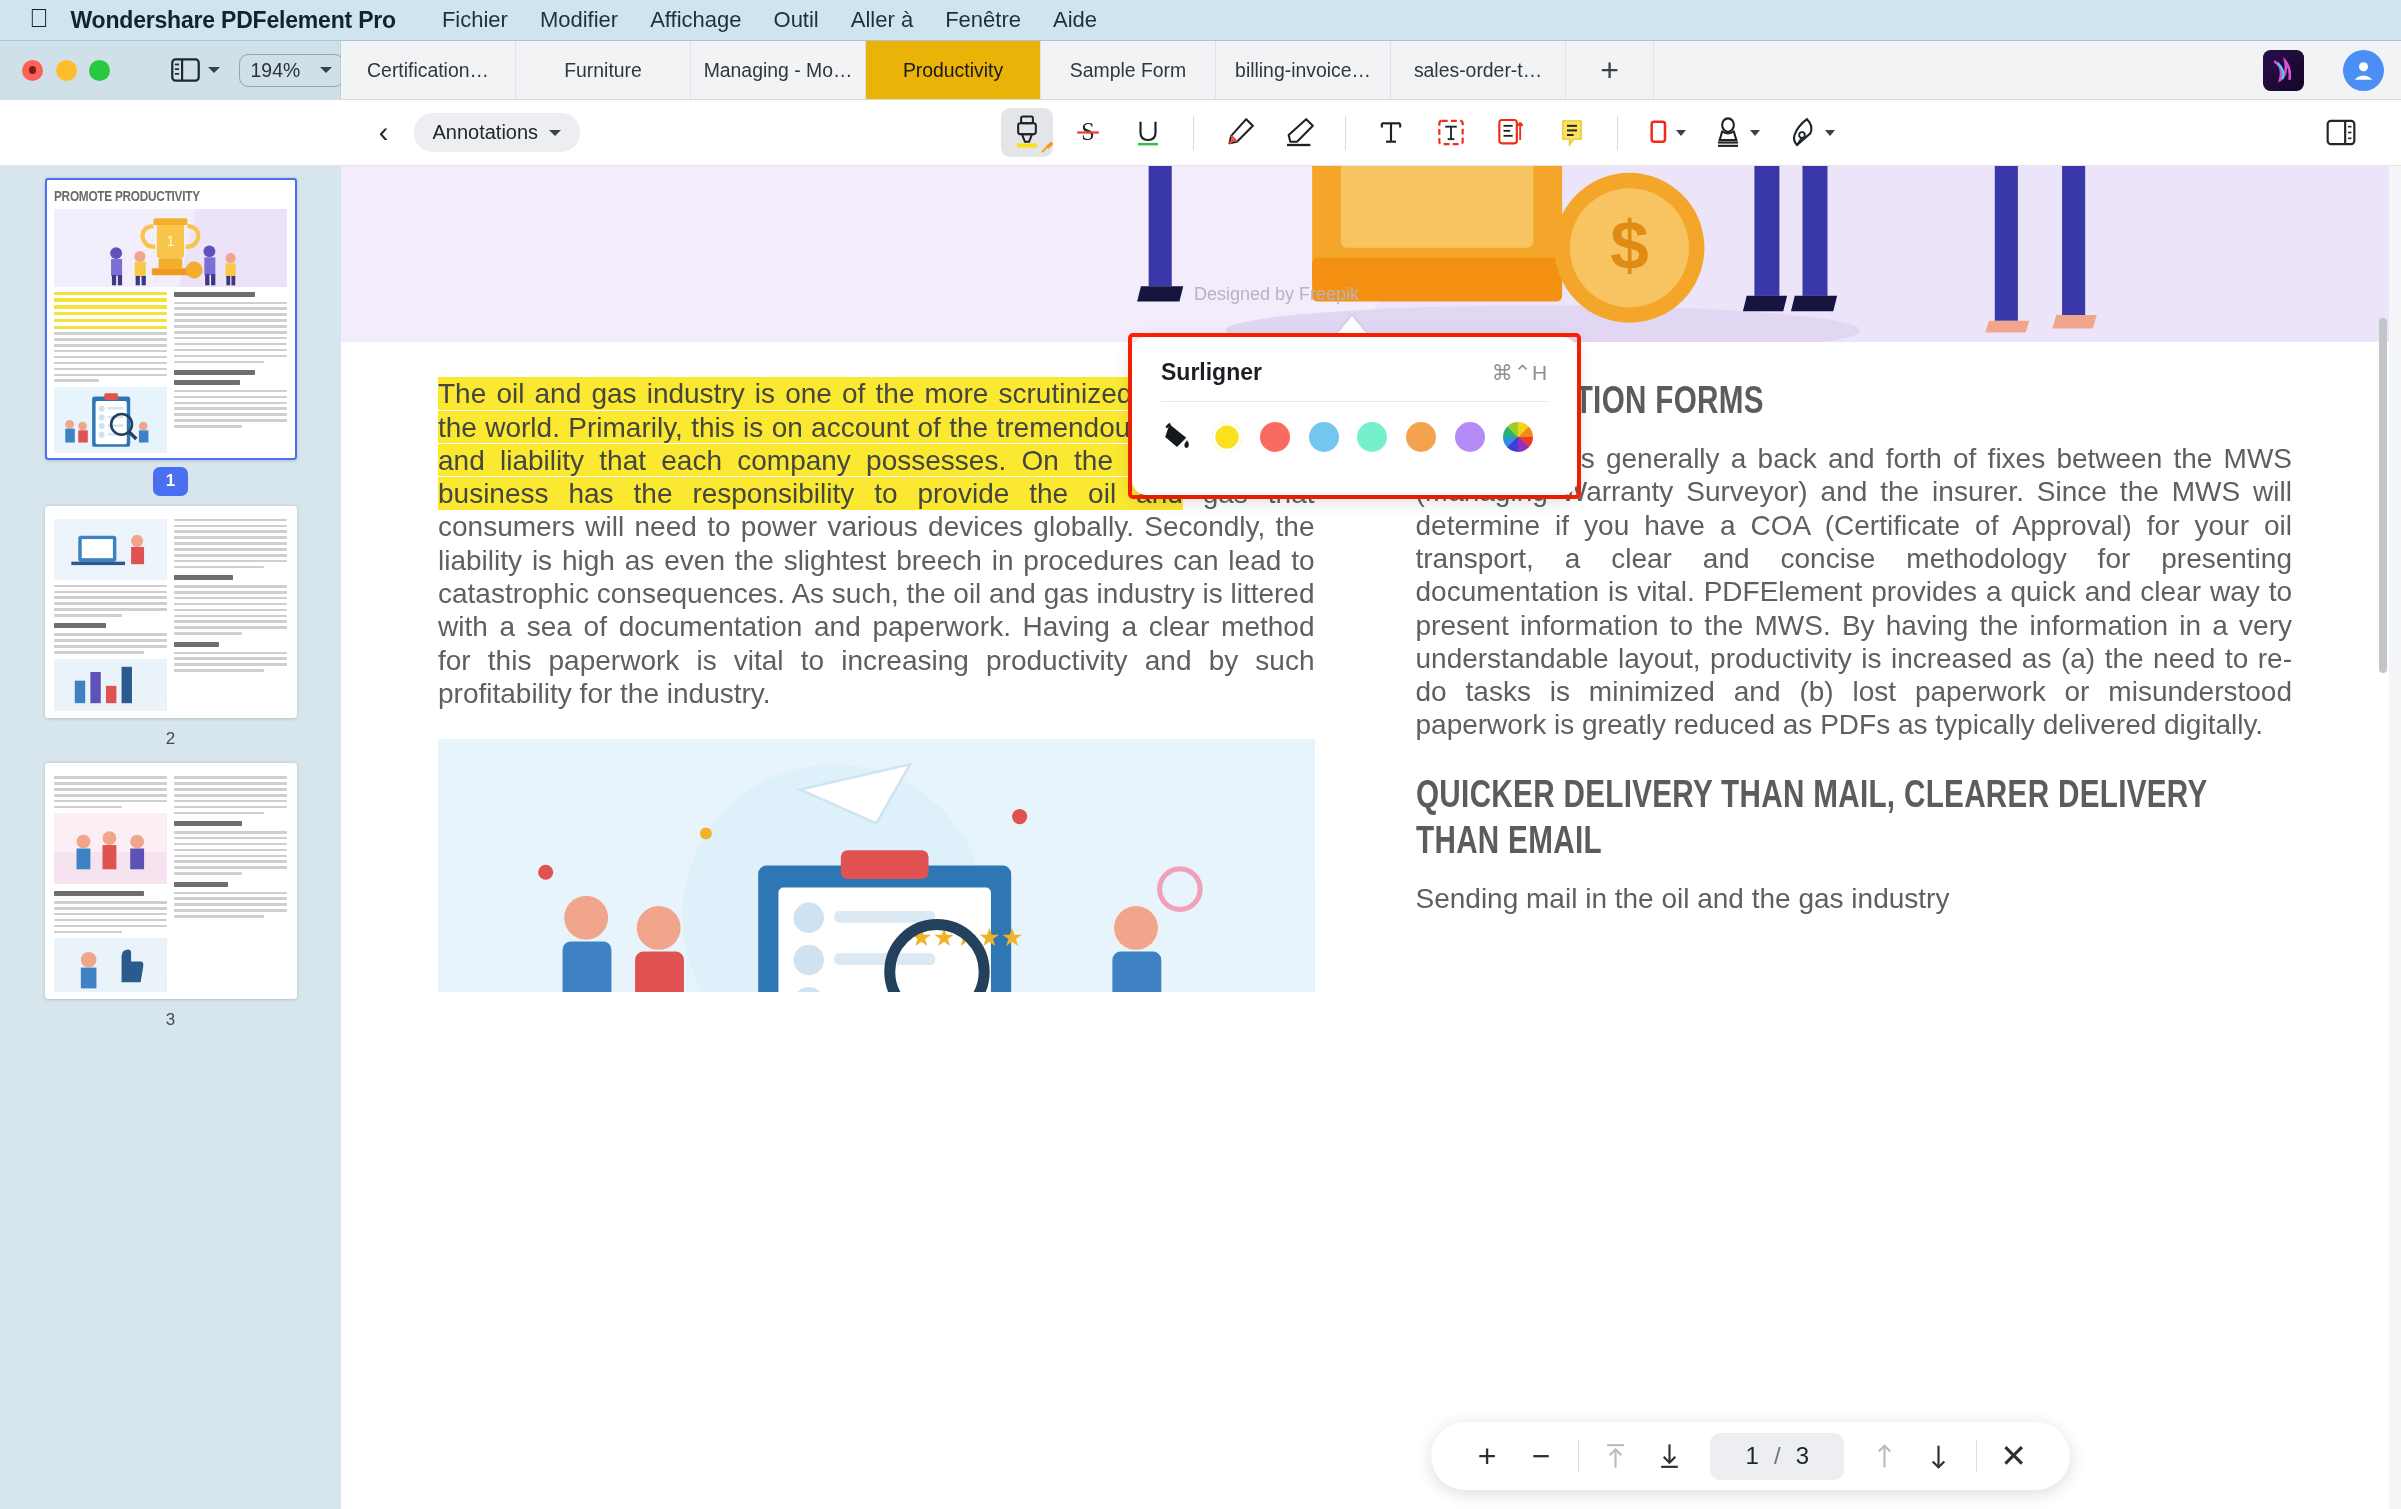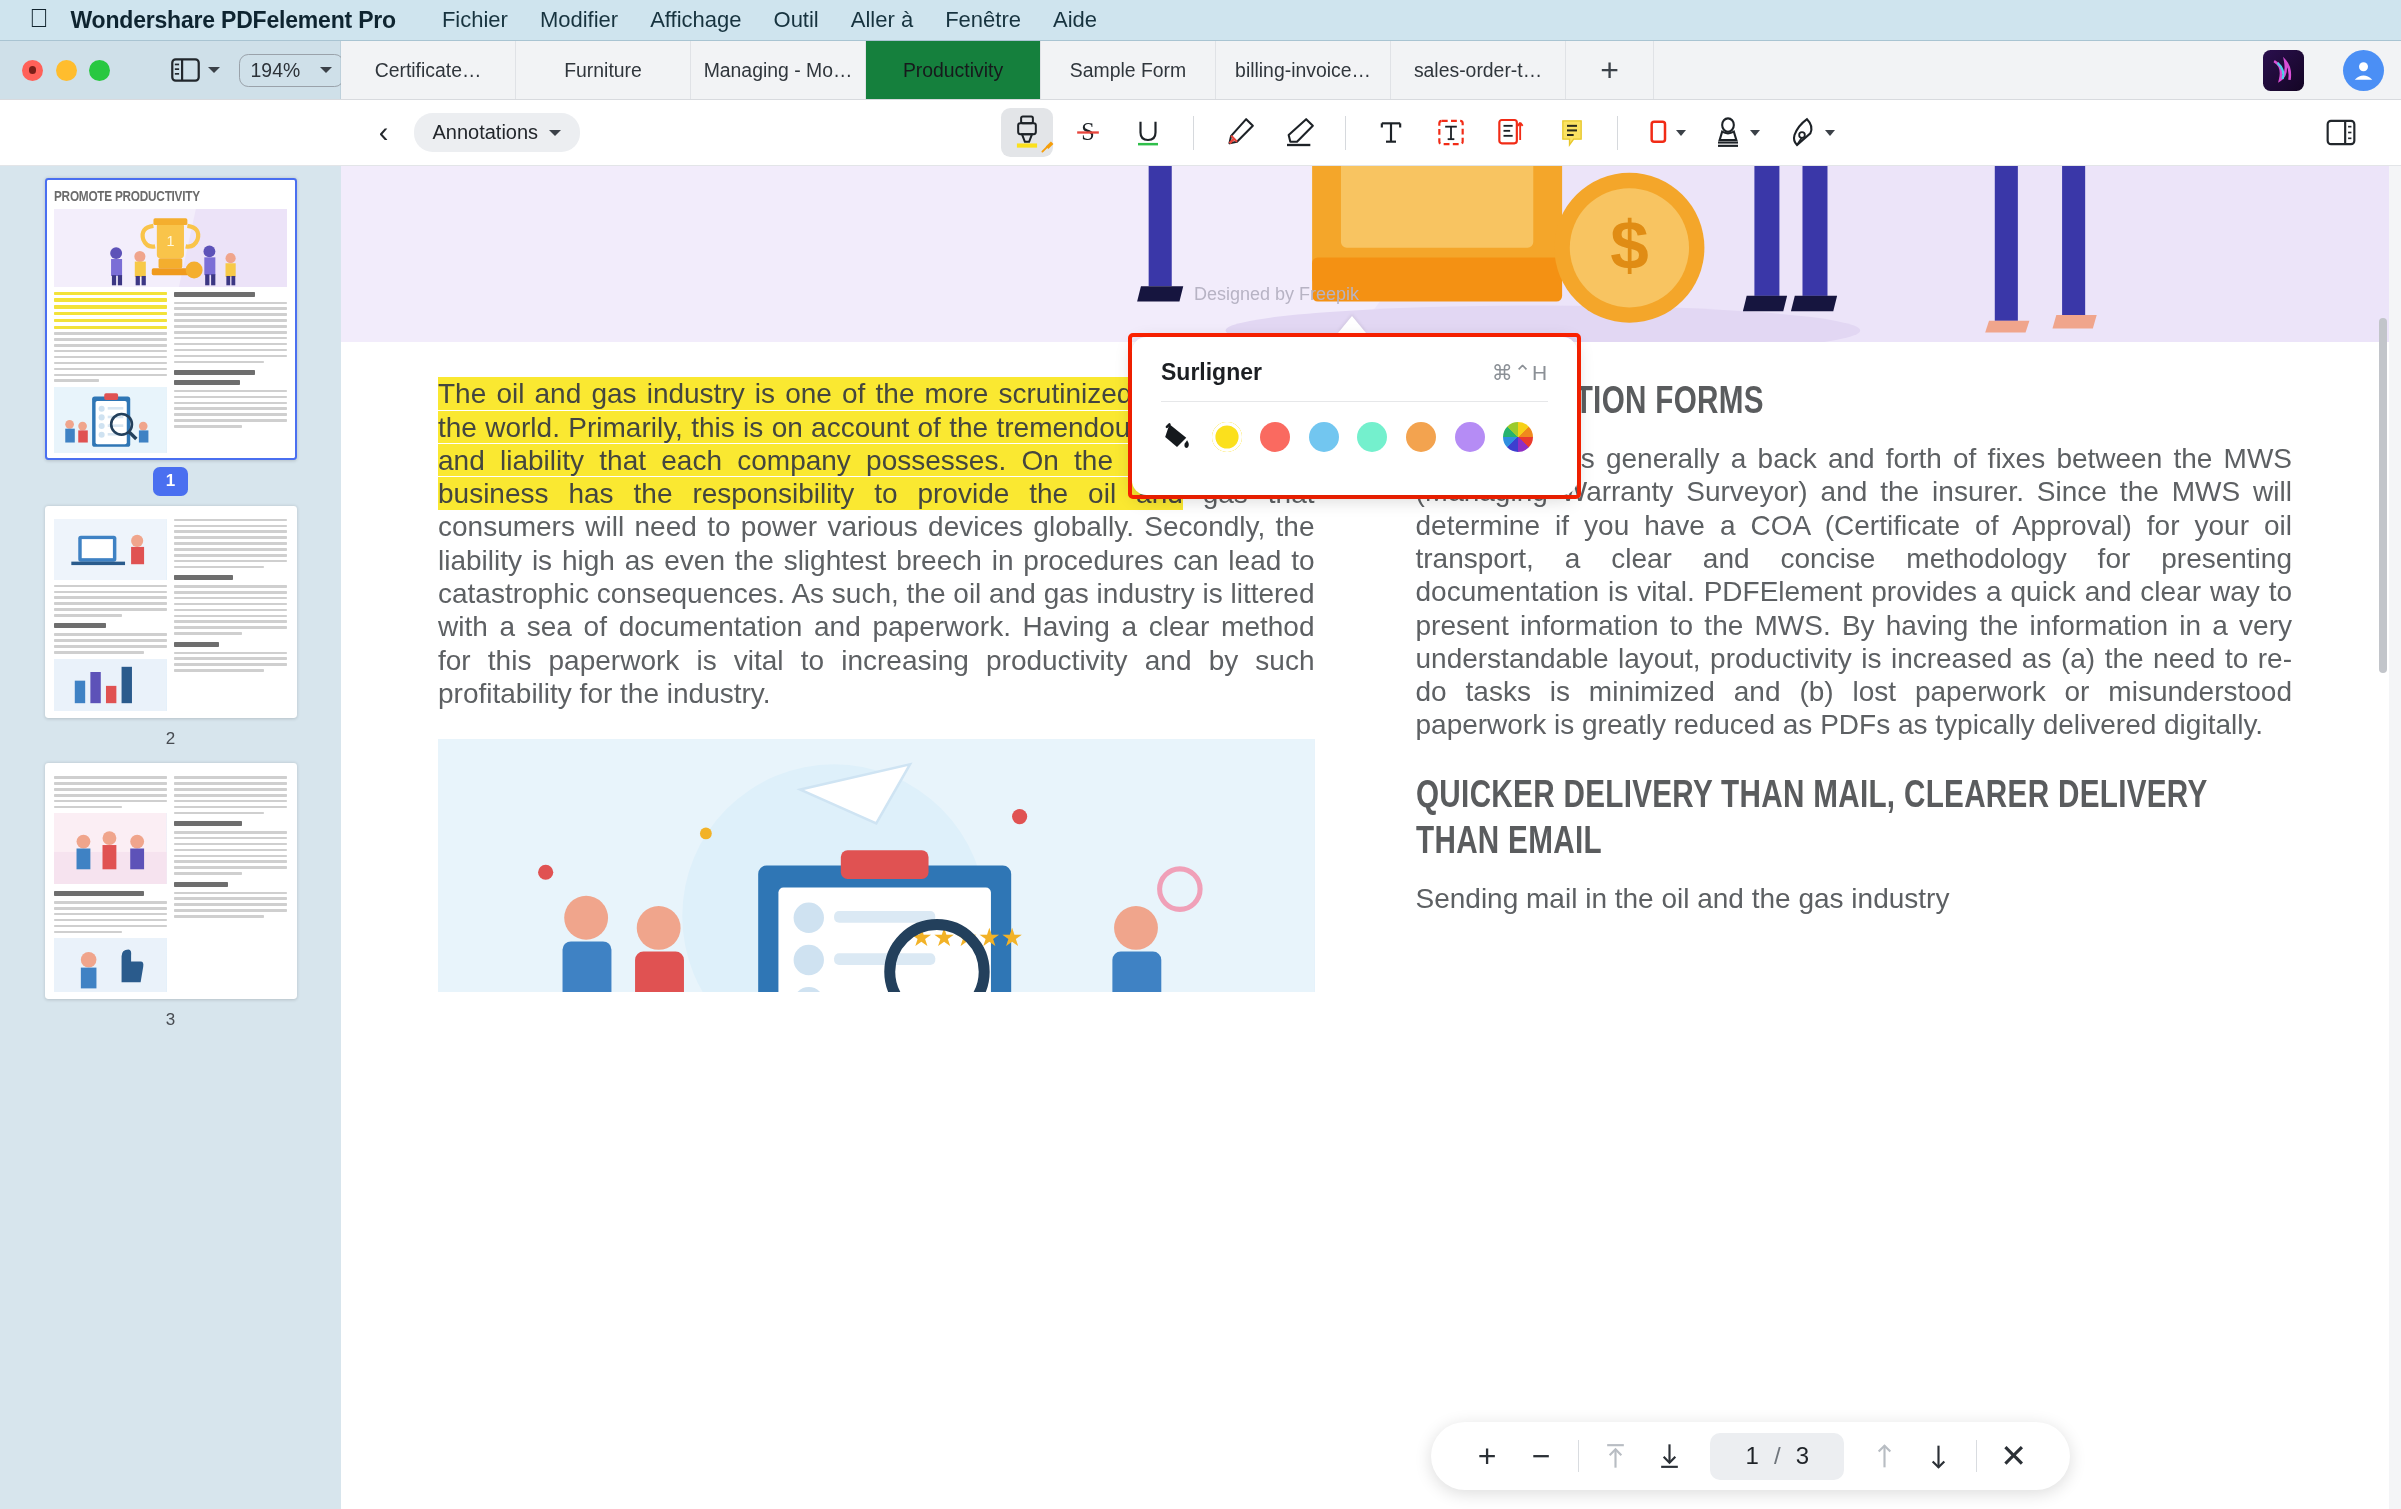--- a/index.html
+++ b/index.html
@@ -102,21 +102,21 @@
   }
   .tab {
     flex: 0 0 175px;
     display: flex; align-items: center; justify-content: center;
     font-size: 19.4px; color: #30363c;
     border-right: 0.8px solid #e0e2e6;
     background: #f2f3f5;
     white-space: nowrap;
     overflow: hidden;
   }
-  .tab.active { background: #15803d; color: #17191c; text-align: right; }
+  .tab.active { background: #eab308; color: #17191c; text-align: right; }
   .tab.addtab {
     flex: 0 0 88px;
     font-size: 32px; color: #3c4249; font-weight: 300;
     border-right: 0.8px solid #e0e2e6;
   }
   #tb-right {
     flex: none;
     display: flex; align-items: center; gap: 0;
     padding: 0 17px 0 22px;
     background: #f2f3f5;
@@ -460,21 +460,21 @@
       </svg>
       <span class="chev"></span>
     </div>
     <div id="zoombox">
       <span>194%</span>
       <span class="chev"></span>
     </div>
   </div>
 
   <div id="tabs">
-    <div class="tab">Certificate…</div>
+    <div class="tab">Certification…</div>
     <div class="tab">Furniture</div>
     <div class="tab">Managing - Mo…</div>
     <div class="tab active">Productivity</div>
     <div class="tab">Sample Form</div>
     <div class="tab">billing-invoice…</div>
     <div class="tab">sales-order-t…</div>
     <div class="tab addtab">+</div>
   </div>
 
   <div id="tb-right">

